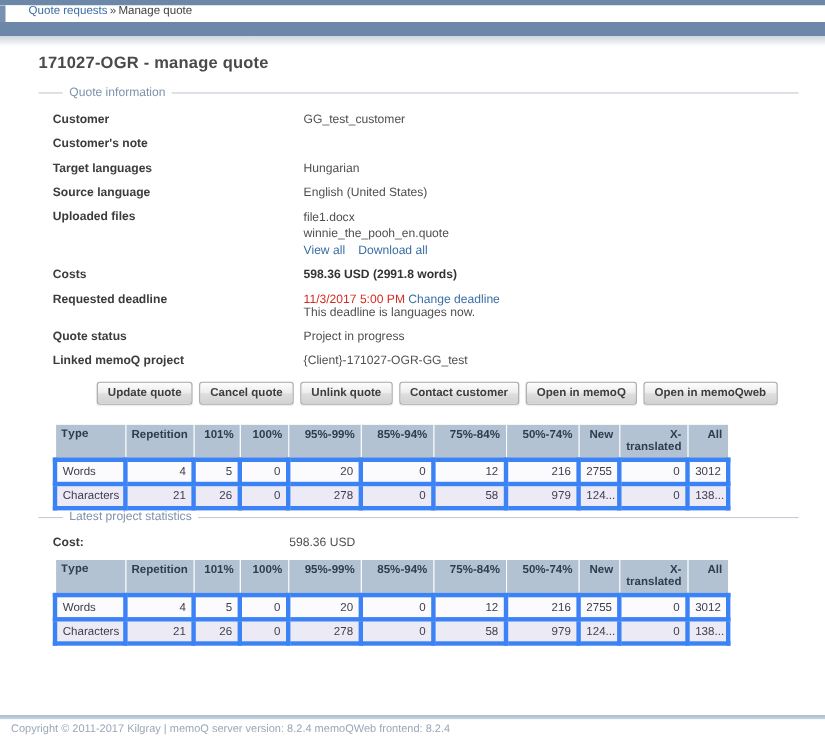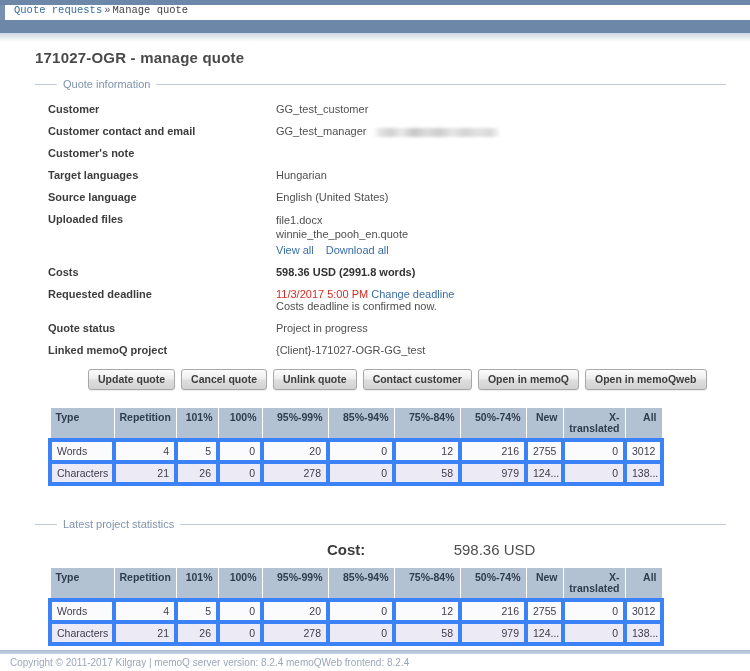--- a/index.html
+++ b/index.html
@@ -31,25 +31,24 @@
     width: 750px; height: 15px;
     background: #ffffff;
   }
   .left-rail {
     position: absolute; left: 0; top: 5px;
     width: 21px; height: 15px;
     background: #ffffff;
     border-left: 5px solid #7991b0;
   }
   .breadcrumb {
-    position: absolute; left: 14px; top: 4px;
+    position: absolute; left: 26px; top: 4px;
     font-size: 10.5px;
     white-space: nowrap;
     line-height: 12px;
-    font-family: Liberation Mono, monospace;
   }
   .breadcrumb a {
     color: #3a6ea5;
     text-decoration: none;
   }
   .breadcrumb .sep { color: #555; padding: 0 2px; }
   .breadcrumb .cur { color: #444; }
 
   .topbar-thick {
     position: absolute; left: 0; top: 20px;
@@ -154,33 +153,33 @@
   table.stats th {
     background: #b2c2d3;
     color: #2f3d4d;
     font-weight: bold;
     padding: 4px 5px 4px 5px;
     border: 1px solid #ffffff;
     text-align: right;
     vertical-align: top;
     line-height: 11px;
   }
-  table.stats th.first { text-align: left; }
+  table.stats th.first { text-align: left; font-family: Liberation Mono, monospace; }
   table.stats td {
     padding: 3px 5px 3px 5px;
     border: 4px solid #3b82f6;
     text-align: right;
     color: #3d3d4e;
     line-height: 12px;
   }
   table.stats td.first { text-align: left; }
   table.stats tr.r0 td { background: #fbfbfe; }
   table.stats tr.r1 td { background: #eceaf5; }
 
-  .cost-row { margin: 11px 0 0 13px; font-size: 15px; text-align: center; }
+  .cost-row { margin: 11px 0 0 13px; font-size: 11px; }
   .cost-row .cost-label { font-weight: bold; color: #3c3c3c; display: inline-block; width: 215px; }
   .cost-row .cost-value { color: #4f4f4f; }
 
   
   .footer-sep {
     position: absolute; left: 0; top: 650px;
     width: 750px; height: 4px;
     background: linear-gradient(to bottom, #a9bcd2 0%, #c8d4e2 100%);
   }
   .footer {
@@ -235,26 +234,20 @@
           <span class="rule-right"></span>
         </div>
 
         <table class="info-table">
           <tbody>
               <tr>
             <td class="info-label">Customer</td>
             <td class="info-value">GG_test_customer</td>
           </tr>
           <tr>
-            <td class="info-label">Customer contact and email</td>
-            <td class="info-value">
-              <span>GG_test_manager</span><span class="redacted"></span>
-            </td>
-          </tr>
-          <tr>
             <td class="info-label">Customer's note</td>
             <td class="info-value"></td>
           </tr>
           <tr>
             <td class="info-label">Target languages</td>
             <td class="info-value">Hungarian</td>
           </tr>
           <tr>
             <td class="info-label">Source language</td>
             <td class="info-value">English (United States)</td>
@@ -273,21 +266,21 @@
             <td class="info-label">Costs</td>
             <td class="info-value bold">598.36 USD (2991.8 words)</td>
           </tr>
           <tr>
             <td class="info-label">Requested deadline</td>
             <td class="info-value">
               <div>
                 <span class="deadline-red">11/3/2017 5:00 PM</span>
                 <a href="#" class="link">Change deadline</a>
               </div>
-              <div>Costs deadline is confirmed now.</div>
+              <div>This deadline is languages now.</div>
             </td>
           </tr>
           <tr>
             <td class="info-label">Quote status</td>
             <td class="info-value">Project in progress</td>
           </tr>
           <tr>
             <td class="info-label">Linked memoQ project</td>
             <td class="info-value">{Client}-171027-OGR-GG_test</td>
           </tr>
@@ -361,21 +354,21 @@
                 <td>979</td>
                 <td>124...</td>
                 <td>0</td>
                 <td>138...</td>
               </tr>
             </tbody>
           </table>
         </div>
       </div>
 
-      <div class="section" style="margin-top:32px;">
+      <div class="section" style="margin-top:0;">
         <div class="section-legend">
           <span class="rule-left"></span>
           <span>Latest project statistics</span>
           <span class="rule-right"></span>
         </div>
 
         <div class="cost-row">
           <span class="cost-label">Cost:</span><span class="cost-value">598.36 USD</span>
         </div>
 

